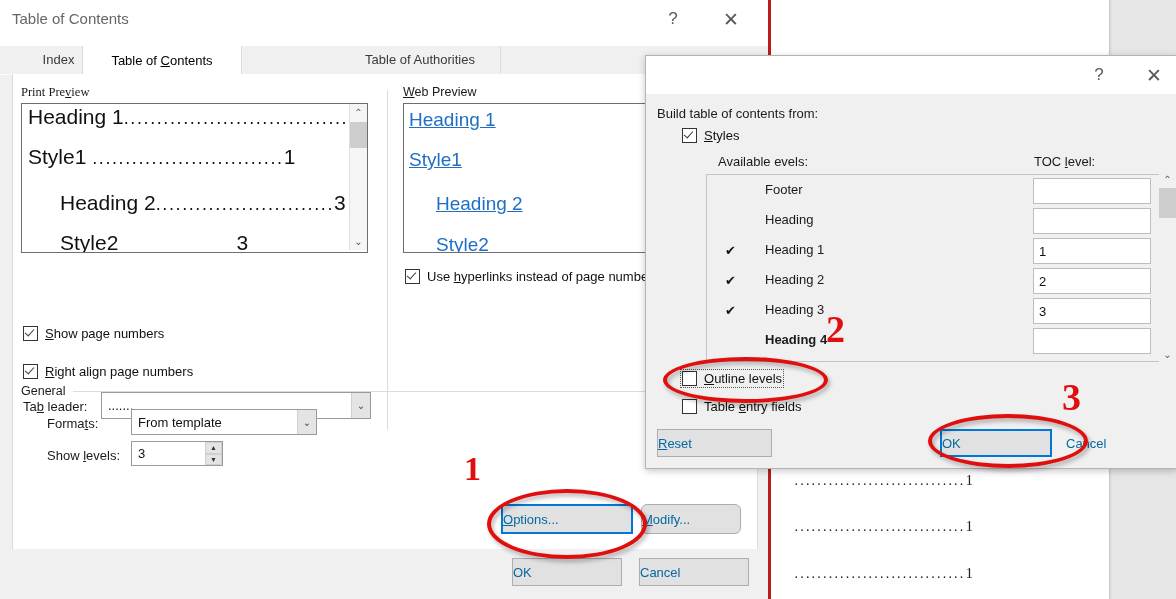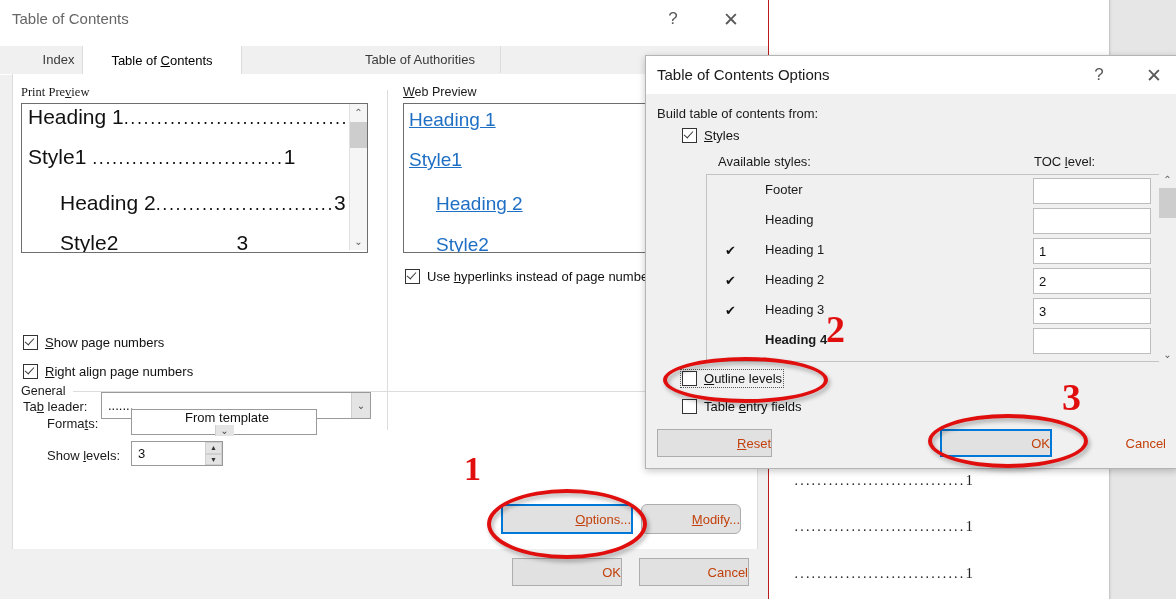--- a/index.html
+++ b/index.html
@@ -47,21 +47,21 @@
     letter-spacing: 2.2px;
     font-size: 14px;
   }
 
   
   .dialog-main {
     position: absolute;
     left: 0px; top: 0px;
     width: 768px; height: 599px;
     background: #f0f0f0;
-    border-right: 1px solid #b91c1c;
+    border-right: 3px solid #b91c1c;
     border-bottom: 1px solid #b4b4b4;
   }
   .dlg-titlebar {
     position: absolute; left: 0; top: 0;
     width: 768px; height: 46px;
     background: #ffffff;
   }
   .dlg-title {
     position: absolute; left: 12px; top: 10px;
     font-size: 15px; color: #666666;
@@ -212,22 +212,22 @@
     flex: 1; background: #e4e4e4; border: 1px solid #cfcfcf;
     display: flex; align-items: center; justify-content: center;
     font-size: 7px; color: #333; box-sizing: border-box;
   }
 
   
   .btn {
     position: absolute;
     background: #e1e1e1;
     border: 1px solid #adadad;
-    display: flex; align-items: center; justify-content: flex-end;
-    font-size: 13px; color: #c2410c;
+    display: flex; align-items: center; justify-content: flex-start;
+    font-size: 13px; color: #0369a1;
     box-sizing: border-box;
     cursor: default;
   }
   .btn.focused {
     border: 2px solid #0078d7;
   }
 
   
   .dialog-opt {
     position: absolute;
@@ -326,21 +326,21 @@
         <div class="pp-line" style="left:6px; top:41px;"><span>Style1 </span><span class="pp-leader">.............................</span><span>1</span></div>
         <div class="pp-line" style="left:38px; top:87px;"><span>Heading 2</span><span class="pp-leader">...........................</span><span>3</span></div>
         <div class="pp-line" style="left:38px; top:127px;"><span>Style2</span><span style="display:inline-block;width:118px;"></span><span>3</span></div>
       </div>
       <div class="vscroll" style="left:336px; top:30px; height:146px;">
         <div class="vs-arrow" style="top:0px;">⌃</div>
         <div class="vs-thumb" style="top:18px; height:26px;"></div>
         <div class="vs-arrow" style="top:129px;">⌄</div>
       </div>
 
-      <div class="cbx-row" style="left:10px; top:261px;">
+      <div class="cbx-row" style="left:10px; top:252px;">
         <span class="cbx checked"></span>
         <span class="cbx-lbl"><u class="am">S</u>how page numbers</span>
       </div>
       <div class="cbx-row" style="left:10px; top:290px;">
         <span class="cbx checked"></span>
         <span class="cbx-lbl"><u class="am">R</u>ight align page numbers</span>
       </div>
 
       <div style="position:absolute; left:10px; top:325px; font-size:13px;">Ta<u class="am">b</u> leader:</div>
       <div class="combo" style="left:88px; top:318px; width:270px; height:27px;">
@@ -360,21 +360,21 @@
       <div class="cbx-row" style="left:392px; top:195px;">
         <span class="cbx checked"></span>
         <span class="cbx-lbl">Use <u class="am">h</u>yperlinks instead of page numbers</span>
       </div>
 
       <div style="position:absolute; left:8px; top:310px; width:726px; height:1px;"></div>
       <div class="grp-label" style="left:8px; top:310px; z-index:2;">General</div>
       <div style="position:absolute; left:60px; top:317px; width:676px; height:1px; background:#dcdcdc;"></div>
 
       <div style="position:absolute; left:34px; top:342px; font-size:13px;">Forma<u class="am">t</u>s:</div>
-      <div class="combo" style="left:118px; top:335px; width:186px; height:26px;flex-direction:column;">
+      <div class="combo" style="left:118px; top:335px; width:186px; height:26px;">
         <span class="combo-txt">From template</span>
         <span class="combo-arrow">⌄</span>
       </div>
 
       <div style="position:absolute; left:34px; top:374px; font-size:13px;">Show <u class="am">l</u>evels:</div>
       <div class="spin" style="left:118px; top:367px; width:92px; height:25px;">
         <span class="spin-txt">3</span>
         <span class="spin-btns">
           <span class="spin-b">▲</span>
           <span class="spin-b">▼</span>
@@ -390,33 +390,32 @@
     </div>
 
     <div class="dlg-footer">
       <div class="btn" style="left:512px; top:9px; width:110px; height:28px;">OK</div>
       <div class="btn" style="left:639px; top:9px; width:110px; height:28px;">Cancel</div>
     </div>
   </div>
 
   <div class="dialog-opt">
     <div class="opt-titlebar">
-      <div class="opt-title">Table of Contents Options</div>
       <div class="tb-btn" style="left:430px; top:0px; height:38px;">?</div>
       <div class="tb-btn" style="left:485px; top:0px; height:38px; font-size:19px;">✕</div>
     </div>
 
     <div style="position:absolute; left:11px; top:50px; font-size:13px;">Build table of contents from:</div>
 
     <div class="cbx-row" style="left:36px; top:72px;">
       <span class="cbx checked"></span>
       <span class="cbx-lbl"><u class="am">S</u>tyles</span>
     </div>
 
-    <div style="position:absolute; left:72px; top:98px; font-size:13px;">Available styles:</div>
+    <div style="position:absolute; left:72px; top:98px; font-size:13px;">Available evels:</div>
     <div style="position:absolute; left:388px; top:98px; font-size:13px;text-align:right;">TOC <u class="am">l</u>evel:</div>
 
     <div class="styles-list" style="left:60px; top:118px; width:452px; height:186px;">
       <div class="style-row" style="top:0px;">
         <span class="style-check"></span>
         <span class="style-name">Footer</span>
       </div>
       <div class="style-row" style="top:30px;">
         <span class="style-check"></span>
         <span class="style-name">Heading</span>

